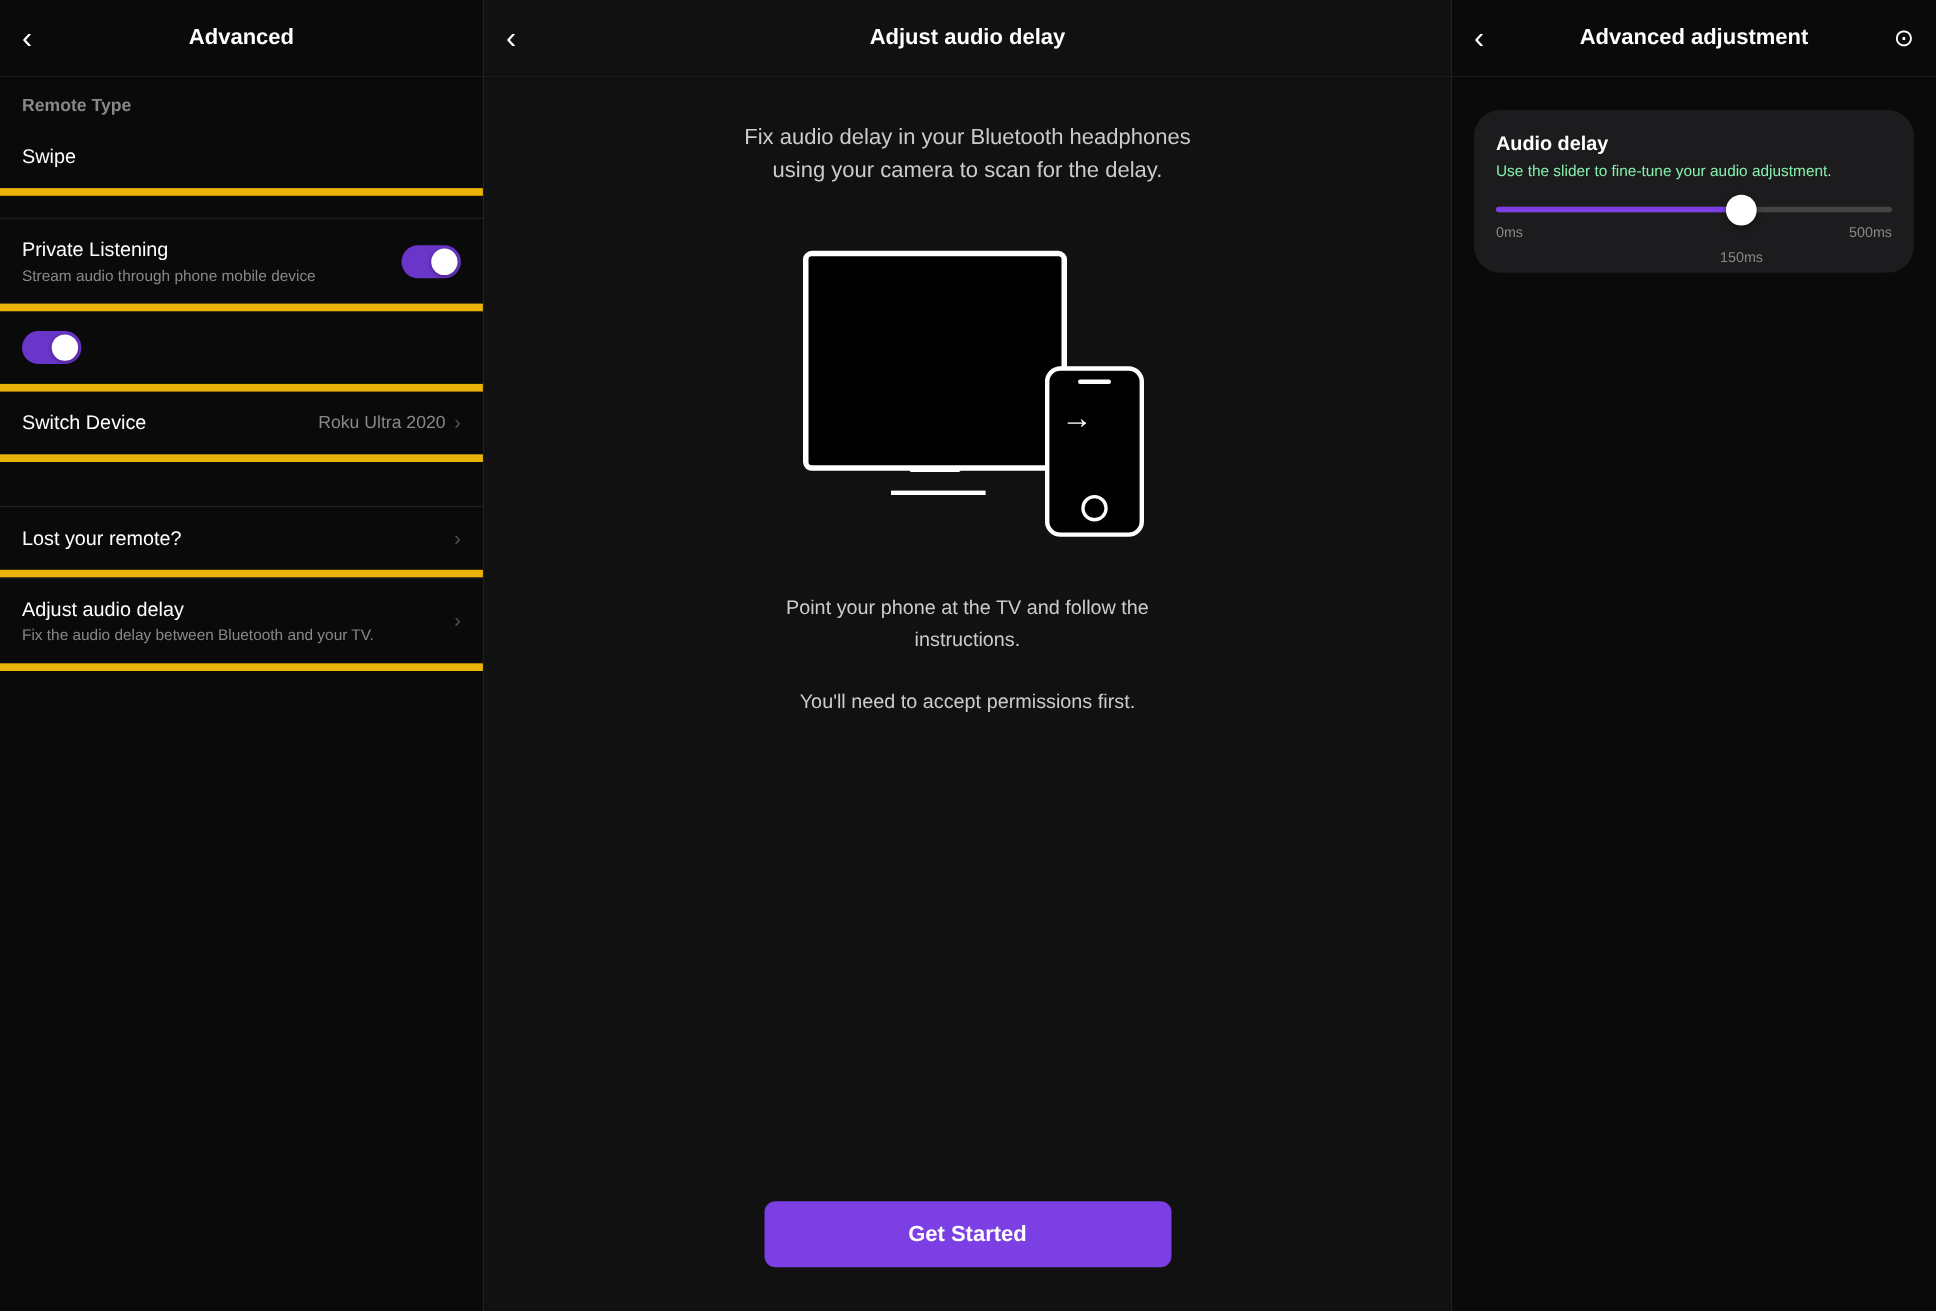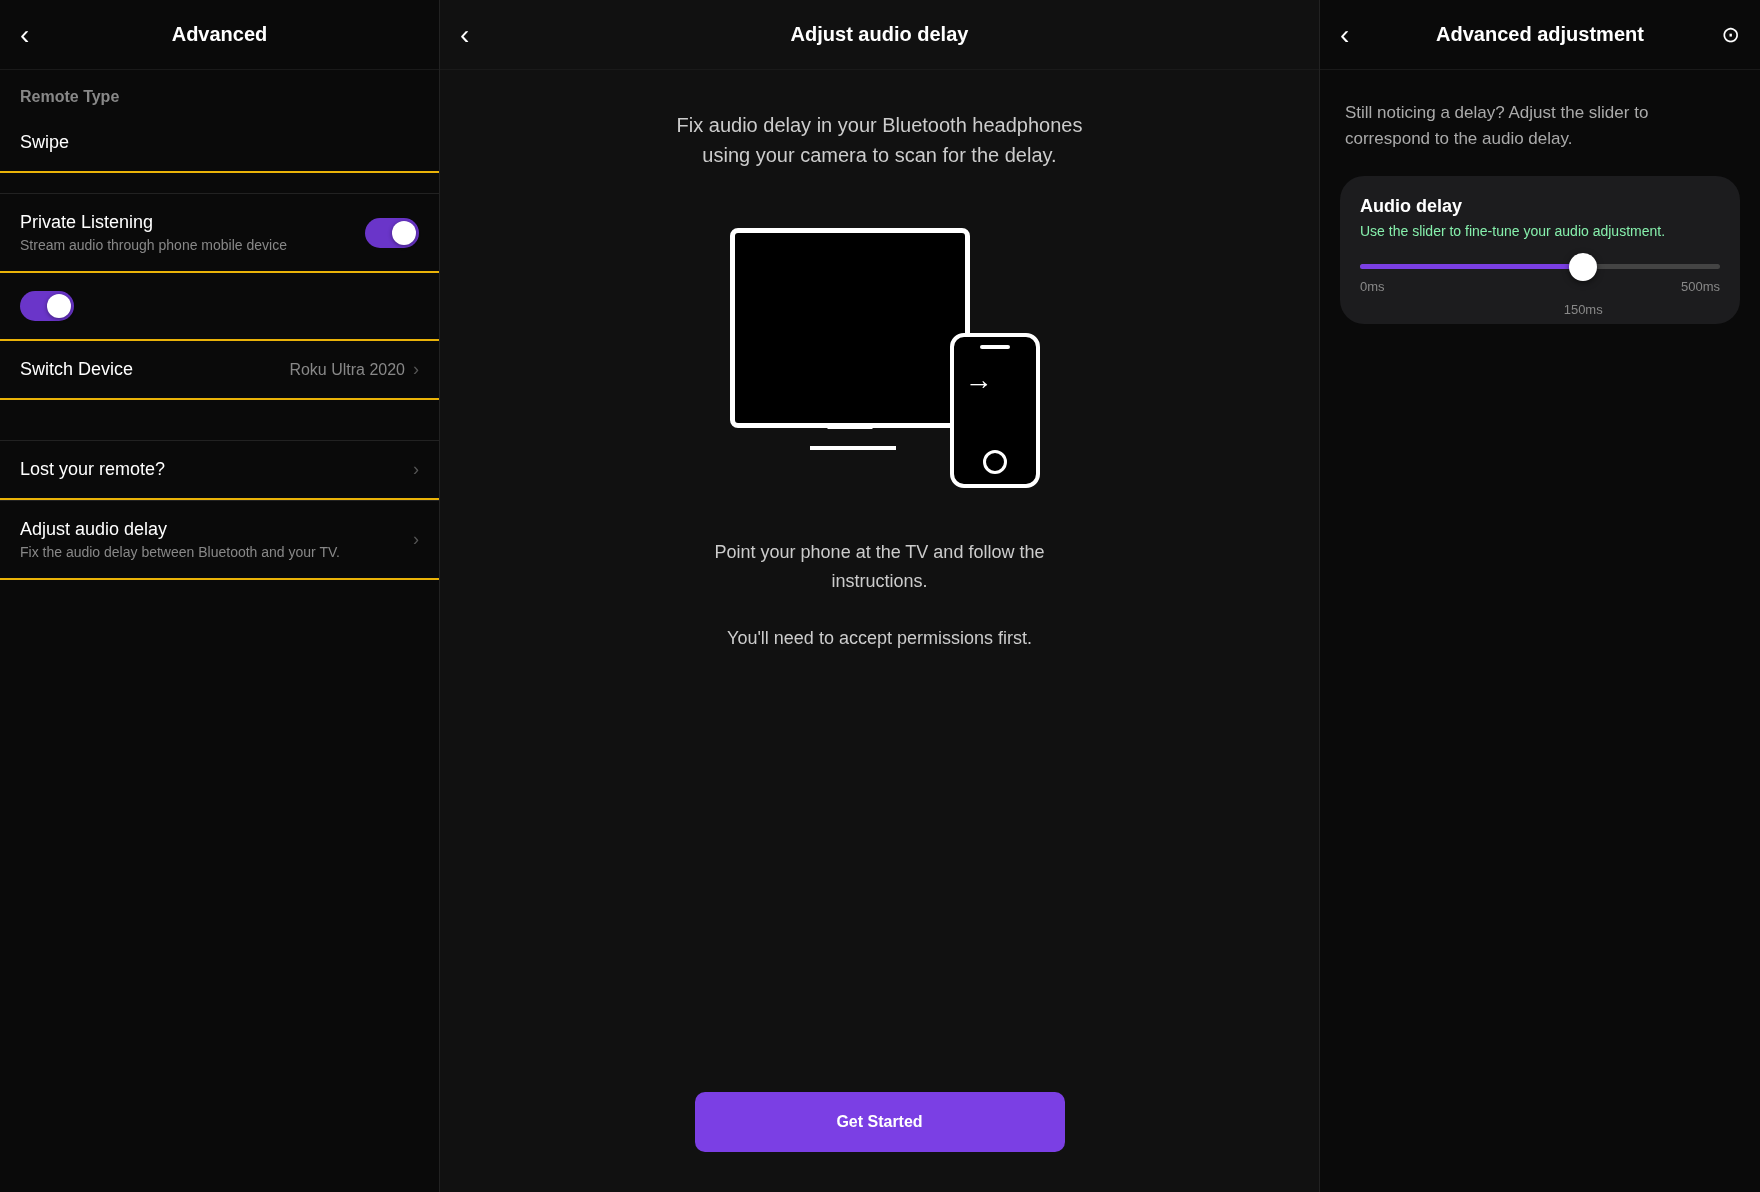--- a/index.html
+++ b/index.html
@@ -60,21 +60,21 @@
       background: none;
       border: none;
       cursor: pointer;
     }
 
     .list-item {
       display: flex;
       align-items: center;
       justify-content: space-between;
       padding: 18px 20px;
-      border-bottom: 2px solid #eab308;
+      border-bottom: 7px solid #eab308;
       cursor: pointer;
     }
     .list-item-left {
       display: flex;
       flex-direction: column;
       gap: 4px;
     }
     .list-item-title {
       font-size: 18px;
       font-weight: 500;
@@ -237,21 +237,21 @@
       color: #ccc;
       line-height: 1.6;
       max-width: 400px;
     }
 
     .get-started-btn {
       width: 370px;
       height: 60px;
       background: #7b3fe4;
       color: #fff;
-      font-size: 16px;
+      font-size: 20px;
       font-weight: 600;
       border: none;
       border-radius: 10px;
       cursor: pointer;
       margin-bottom: 40px;
       flex-shrink: 0;
     }
 
     
     .right-content {
@@ -430,21 +430,20 @@
 </div>
 
 <div class="panel panel-right">
   <div class="panel-header">
     <button class="back-btn">‹</button>
     <span class="title">Advanced adjustment</span>
     <button class="menu-btn">⊙</button>
   </div>
 
   <div class="right-content">
-    <p class="right-desc">Still noticing a delay? Adjust the slider to correspond to the audio delay.</p>
 
     <div class="audio-delay-card">
       <div class="audio-delay-card-title">Audio delay</div>
       <div class="audio-delay-card-subtitle">Use the slider to fine-tune your audio adjustment.</div>
 
       <div class="slider-container">
         <div class="slider-track">
           <div class="slider-fill"></div>
           <div class="slider-thumb"></div>
         </div>

